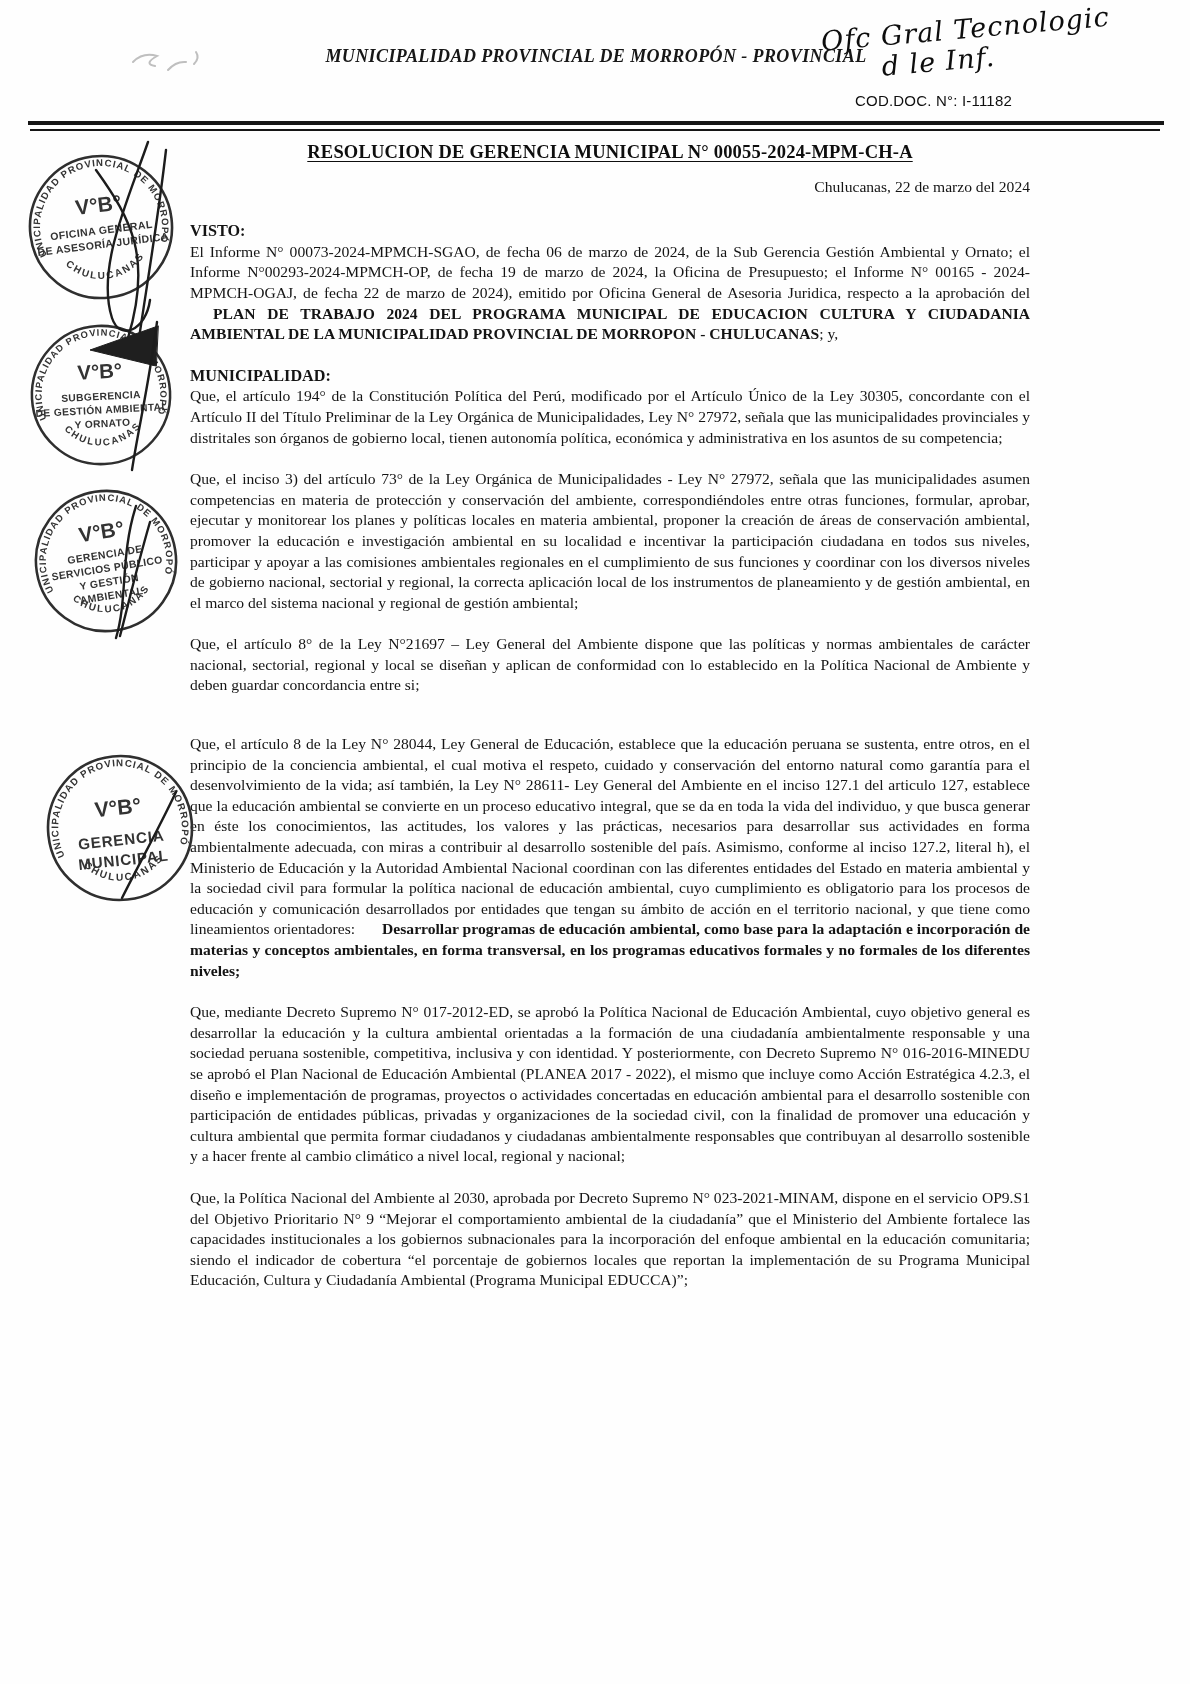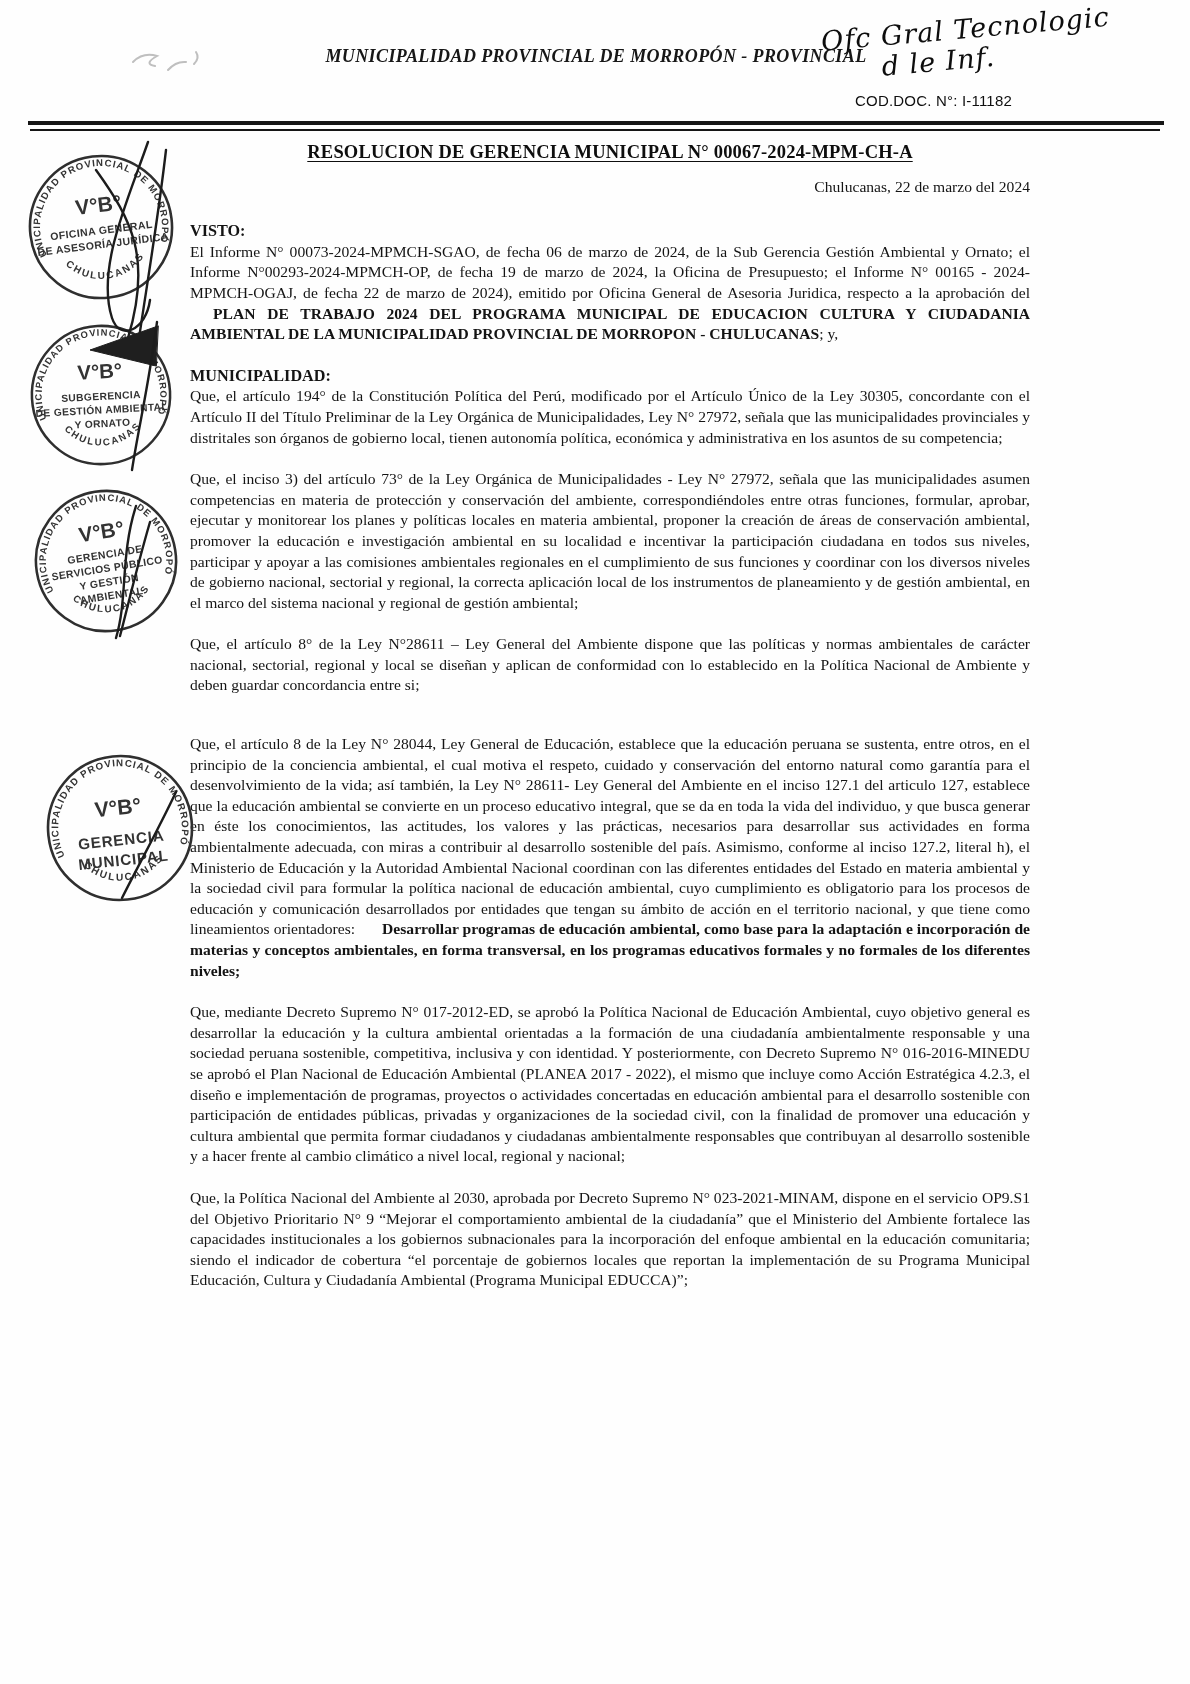--- a/index.html
+++ b/index.html
@@ -83,30 +83,30 @@
   </div>
 
   <div class="inst-header">MUNICIPALIDAD PROVINCIAL DE MORROPÓN - PROVINCIAL</div>
 
   <div class="doc-code">COD.DOC. N°: I-11182</div>
 
   <div class="rule-a"></div>
   <div class="rule-b"></div>
 
   <div class="content">
-    <div class="doc-title">RESOLUCION DE GERENCIA MUNICIPAL N° 00067-2024-MPM-CH-A</div>
+    <div class="doc-title">RESOLUCION DE GERENCIA MUNICIPAL N° 00055-2024-MPM-CH-A</div>
     <div class="dateline">Chulucanas, 22 de marzo del 2024</div>
 
     <div class="sec-label">VISTO:</div>
     <p class="para"><span>El Informe N° 00073-2024-MPMCH-SGAO, de fecha 06 de marzo de 2024, de la Sub Gerencia Gestión Ambiental y Ornato; el Informe N°00293-2024-MPMCH-OP, de fecha 19 de marzo de 2024, la Oficina de Presupuesto; el Informe N° 00165 - 2024-MPMCH-OGAJ, de fecha 22 de marzo de 2024), emitido por Oficina General de Asesoria Juridica, respecto a la aprobación del </span><span class="b">PLAN DE TRABAJO 2024 DEL PROGRAMA MUNICIPAL DE EDUCACION CULTURA Y CIUDADANIA AMBIENTAL DE LA MUNICIPALIDAD PROVINCIAL DE MORROPON - CHULUCANAS</span><span>; y,</span></p>
 
     <div class="sec-label">MUNICIPALIDAD:</div>
     <p class="para">Que, el artículo 194° de la Constitución Política del Perú, modificado por el Artículo Único de la Ley 30305, concordante con el Artículo II del Título Preliminar de la Ley Orgánica de Municipalidades, Ley N° 27972, señala que las municipalidades provinciales y distritales son órganos de gobierno local, tienen autonomía política, económica y administrativa en los asuntos de su competencia;</p>
     <p class="para">Que, el inciso 3) del artículo 73° de la Ley Orgánica de Municipalidades - Ley N° 27972, señala que las municipalidades asumen competencias en materia de protección y conservación del ambiente, correspondiéndoles entre otras funciones, formular, aprobar, ejecutar y monitorear los planes y políticas locales en materia ambiental, proponer la creación de áreas de conservación ambiental, promover la educación e investigación ambiental en su localidad e incentivar la participación ciudadana en todos sus niveles, participar y apoyar a las comisiones ambientales regionales en el cumplimiento de sus funciones y coordinar con los diversos niveles de gobierno nacional, sectorial y regional, la correcta aplicación local de los instrumentos de planeamiento y de gestión ambiental, en el marco del sistema nacional y regional de gestión ambiental;</p>
-    <p class="para gap-lg">Que, el artículo 8° de la Ley N°28611 – Ley General del Ambiente dispone que las políticas y normas ambientales de carácter nacional, sectorial, regional y local se diseñan y aplican de conformidad con lo establecido en la Política Nacional de Ambiente y deben guardar concordancia entre si;</p>
+    <p class="para gap-lg">Que, el artículo 8° de la Ley N°21697 – Ley General del Ambiente dispone que las políticas y normas ambientales de carácter nacional, sectorial, regional y local se diseñan y aplican de conformidad con lo establecido en la Política Nacional de Ambiente y deben guardar concordancia entre si;</p>
     <p class="para"><span>Que, el artículo 8 de la Ley N° 28044, Ley General de Educación, establece que la educación peruana se sustenta, entre otros, en el principio de la conciencia ambiental, el cual motiva el respeto, cuidado y conservación del entorno natural como garantía para el desenvolvimiento de la vida; así también, la Ley N° 28611- Ley General del Ambiente en el inciso 127.1 del articulo 127, establece que la educación ambiental se convierte en un proceso educativo integral, que se da en toda la vida del individuo, y que busca generar en éste los conocimientos, las actitudes, los valores y las prácticas, necesarios para desarrollar sus actividades en forma ambientalmente adecuada, con miras a contribuir al desarrollo sostenible del país. Asimismo, conforme al inciso 127.2, literal h), el Ministerio de Educación y la Autoridad Ambiental Nacional coordinan con las diferentes entidades del Estado en materia ambiental y la sociedad civil para formular la política nacional de educación ambiental, cuyo cumplimiento es obligatorio para los procesos de educación y comunicación desarrollados por entidades que tengan su ámbito de acción en el territorio nacional, y que tiene como lineamientos orientadores: </span><span class="b">Desarrollar programas de educación ambiental, como base para la adaptación e incorporación de materias y conceptos ambientales, en forma transversal, en los programas educativos formales y no formales de los diferentes niveles;</span></p>
     <p class="para">Que, mediante Decreto Supremo N° 017-2012-ED, se aprobó la Política Nacional de Educación Ambiental, cuyo objetivo general es desarrollar la educación y la cultura ambiental orientadas a la formación de una ciudadanía ambientalmente responsable y una sociedad peruana sostenible, competitiva, inclusiva y con identidad. Y posteriormente, con Decreto Supremo N° 016-2016-MINEDU se aprobó el Plan Nacional de Educación Ambiental (PLANEA 2017 - 2022), el mismo que incluye como Acción Estratégica 4.2.3, el diseño e implementación de programas, proyectos o actividades concertadas en educación ambiental para el desarrollo sostenible con participación de entidades públicas, privadas y organizaciones de la sociedad civil, con la finalidad de promover una educación y cultura ambiental que permita formar ciudadanos y ciudadanas ambientalmente responsables que contribuyan al desarrollo sostenible y a hacer frente al cambio climático a nivel local, regional y nacional;</p>
     <p class="para">Que, la Política Nacional del Ambiente al 2030, aprobada por Decreto Supremo N° 023-2021-MINAM, dispone en el servicio OP9.S1 del Objetivo Prioritario N° 9 “Mejorar el comportamiento ambiental de la ciudadanía” que el Ministerio del Ambiente fortalece las capacidades institucionales a los gobiernos subnacionales para la incorporación del enfoque ambiental en la educación comunitaria; siendo el indicador de cobertura “el porcentaje de gobiernos locales que reportan la implementación de su Programa Municipal Educación, Cultura y Ciudadanía Ambiental (Programa Municipal EDUCCA)”;</p>
   </div>
 
   <div class="stamp" style="left:26px; top:152px; transform:rotate(-7deg);">
     <svg width="150" height="150" viewBox="0 0 150 150">
       <defs>
         <path id="s0t" d="M 17.7,95.9 A 61,61 0 1 1 132.3,95.9"></path>
         <path id="s0b" d="M 27.9,97 A 52,52 0 0 0 122.1,97"></path>

